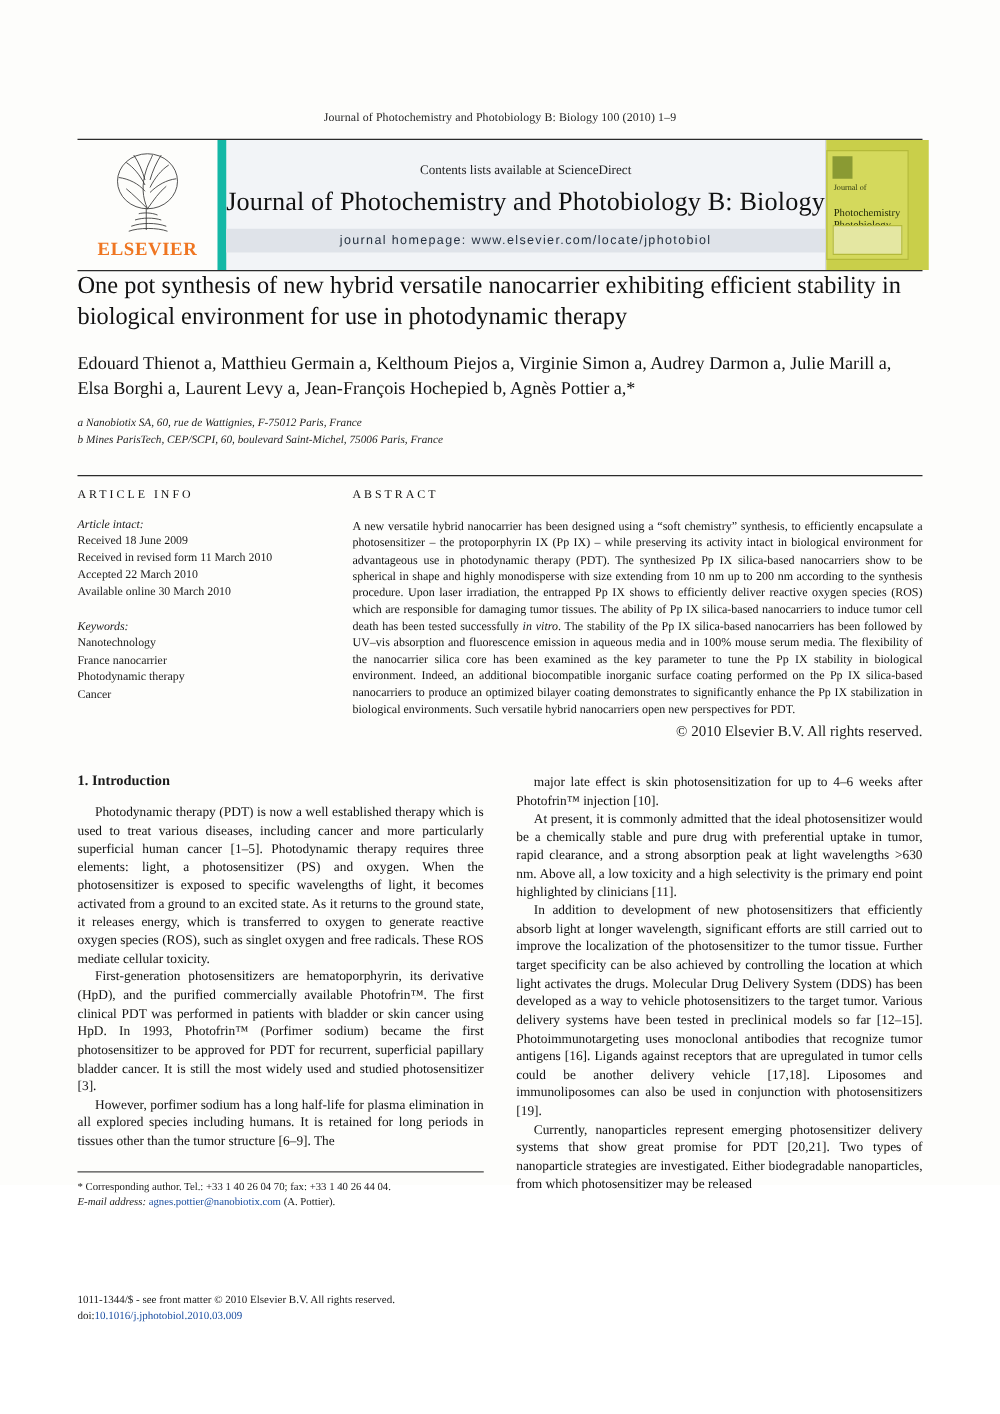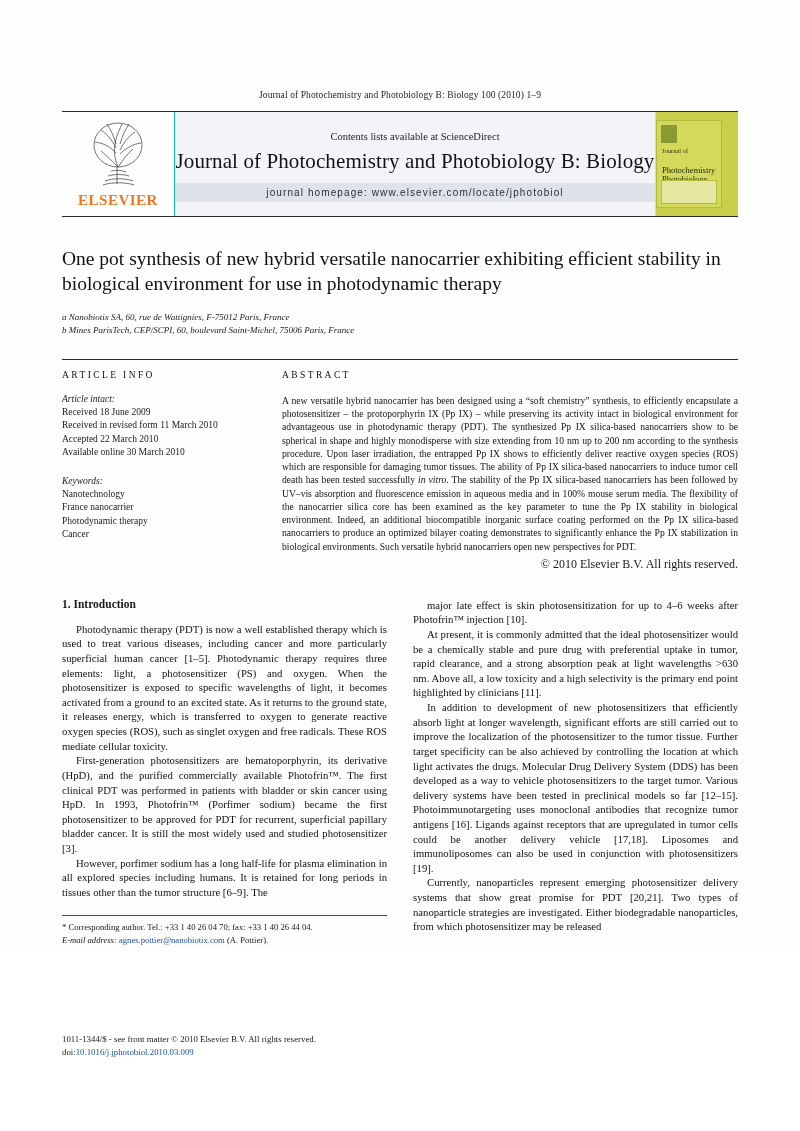--- a/index.html
+++ b/index.html
@@ -63,21 +63,21 @@
     font-family: "Liberation Serif", serif;
     font-size: 15px;
     letter-spacing: 0.5px;
     color: #ef7622;
     font-weight: bold;
     margin-top: 2px;
   }
   .center-box {
     flex: 1 1 auto;
     background: #f2f4f7;
-    border-left: 1px solid #14b8a6;
+    border-left: 7px solid #14b8a6;
     border-right: 1px solid #d3d8de;
     display: flex;
     flex-direction: column;
     align-items: center;
     justify-content: center;
     box-sizing: border-box;
     padding: 4px 0 0 0;
   }
   .contents-line {
     font-size: 10.5px;
@@ -131,21 +131,21 @@
   .cover-t2 {
     position:absolute; top:45px; left:5px; right:4px;
     font-size: 8.5px; color:#1d2608; line-height:1.05; text-align:left;
   }
   .cover-bottom {
     position:absolute; bottom:3px; left:4px; right:4px; height:22px;
     background:#e4e7a2; border:1px solid #b4ba3a;
   }
 
   
-  .title-block { margin-top: 30px; }
+  .title-block { }
   .paper-title {
     font-size: 19.5px;
     line-height: 1.28;
     color: #111;
     margin: 0 0 14px 0;
     font-weight: normal;
   }
   .authors {
     font-size: 14.5px;
     line-height: 1.42;
@@ -285,20 +285,21 @@
           <div class="cover-top"></div>
           <div class="cover-t1">Journal of</div>
           <div class="cover-t2">Photochemistry Photobiology</div>
           <div class="cover-bottom"></div>
         </div>
       </div>
     </div>
 
     <div class="title-block">
       <h1 class="paper-title">One pot synthesis of new hybrid versatile nanocarrier exhibiting efficient stability in biological environment for use in photodynamic therapy</h1>
+      <div class="authors">Edouard Thienot a, Matthieu Germain a, Kelthoum Piejos a, Virginie Simon a, Audrey Darmon a, Julie Marill a, Elsa Borghi a, Laurent Levy a, Jean-François Hochepied b, Agnès Pottier a,*</div>
       <div class="affil">a Nanobiotix SA, 60, rue de Wattignies, F-75012 Paris, France</div>
       <div class="affil">b Mines ParisTech, CEP/SCPI, 60, boulevard Saint-Michel, 75006 Paris, France</div>
     </div>
 
     <div class="info-abstract">
       <div class="col-info">
         <div class="sec-head">ARTICLE INFO</div>
         <div class="hist-head">Article intact:</div>
         <div class="hist-line">Received 18 June 2009</div>
         <div class="hist-line">Received in revised form 11 March 2010</div>

